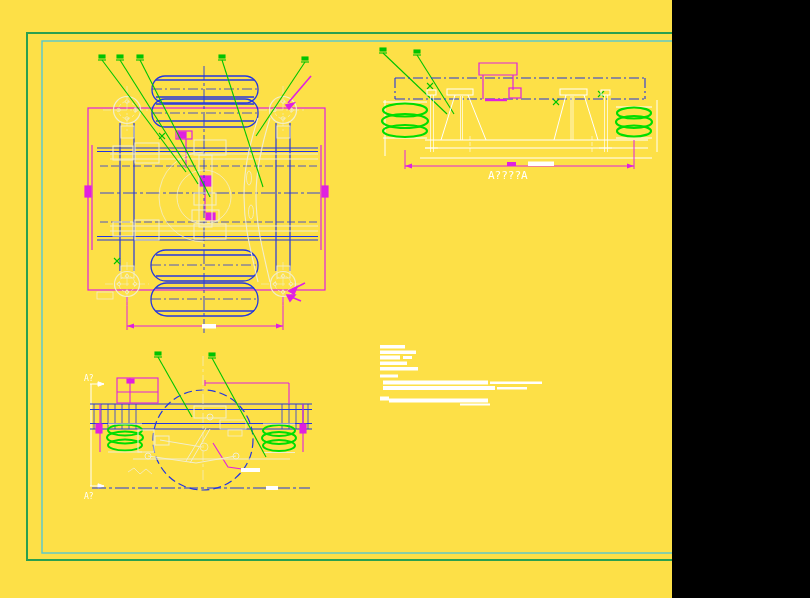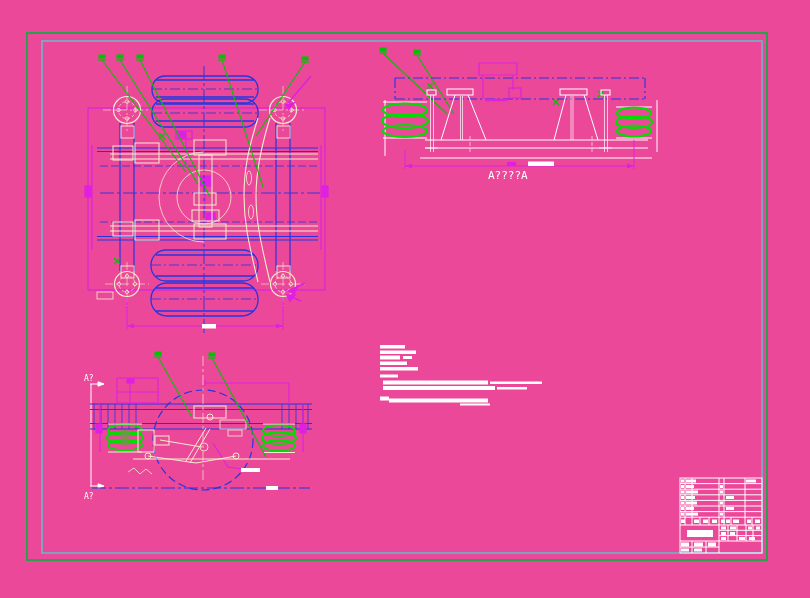--- a/index.html
+++ b/index.html
@@ -1,16 +1,16 @@
 <!DOCTYPE html>
 <html><head>
 <meta charset="utf-8">
 <style>
   html,body{margin:0;padding:0;background:#000;}
-  .stage{position:relative;width:810px;height:598px;background:#ec4899;overflow:hidden;
+  .stage{position:relative;width:672px;height:598px;background:#fde047;overflow:hidden;
          font-family:"DejaVu Sans Mono", monospace;}
   svg{position:absolute;left:0;top:0;}
   text{font-family:"DejaVu Sans Mono", monospace;}
 </style>
 </head>
 <body>
 
 <div class="stage">
 <svg width="810" height="598" viewBox="0 0 810 598">
 

